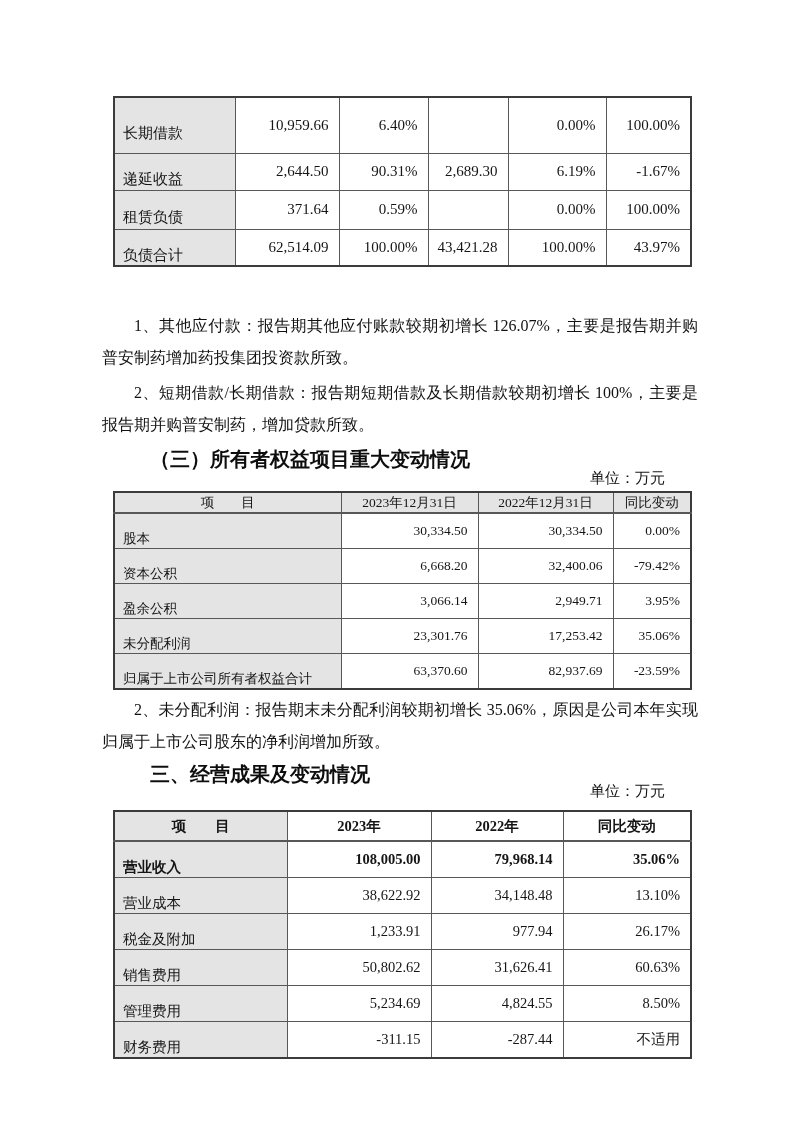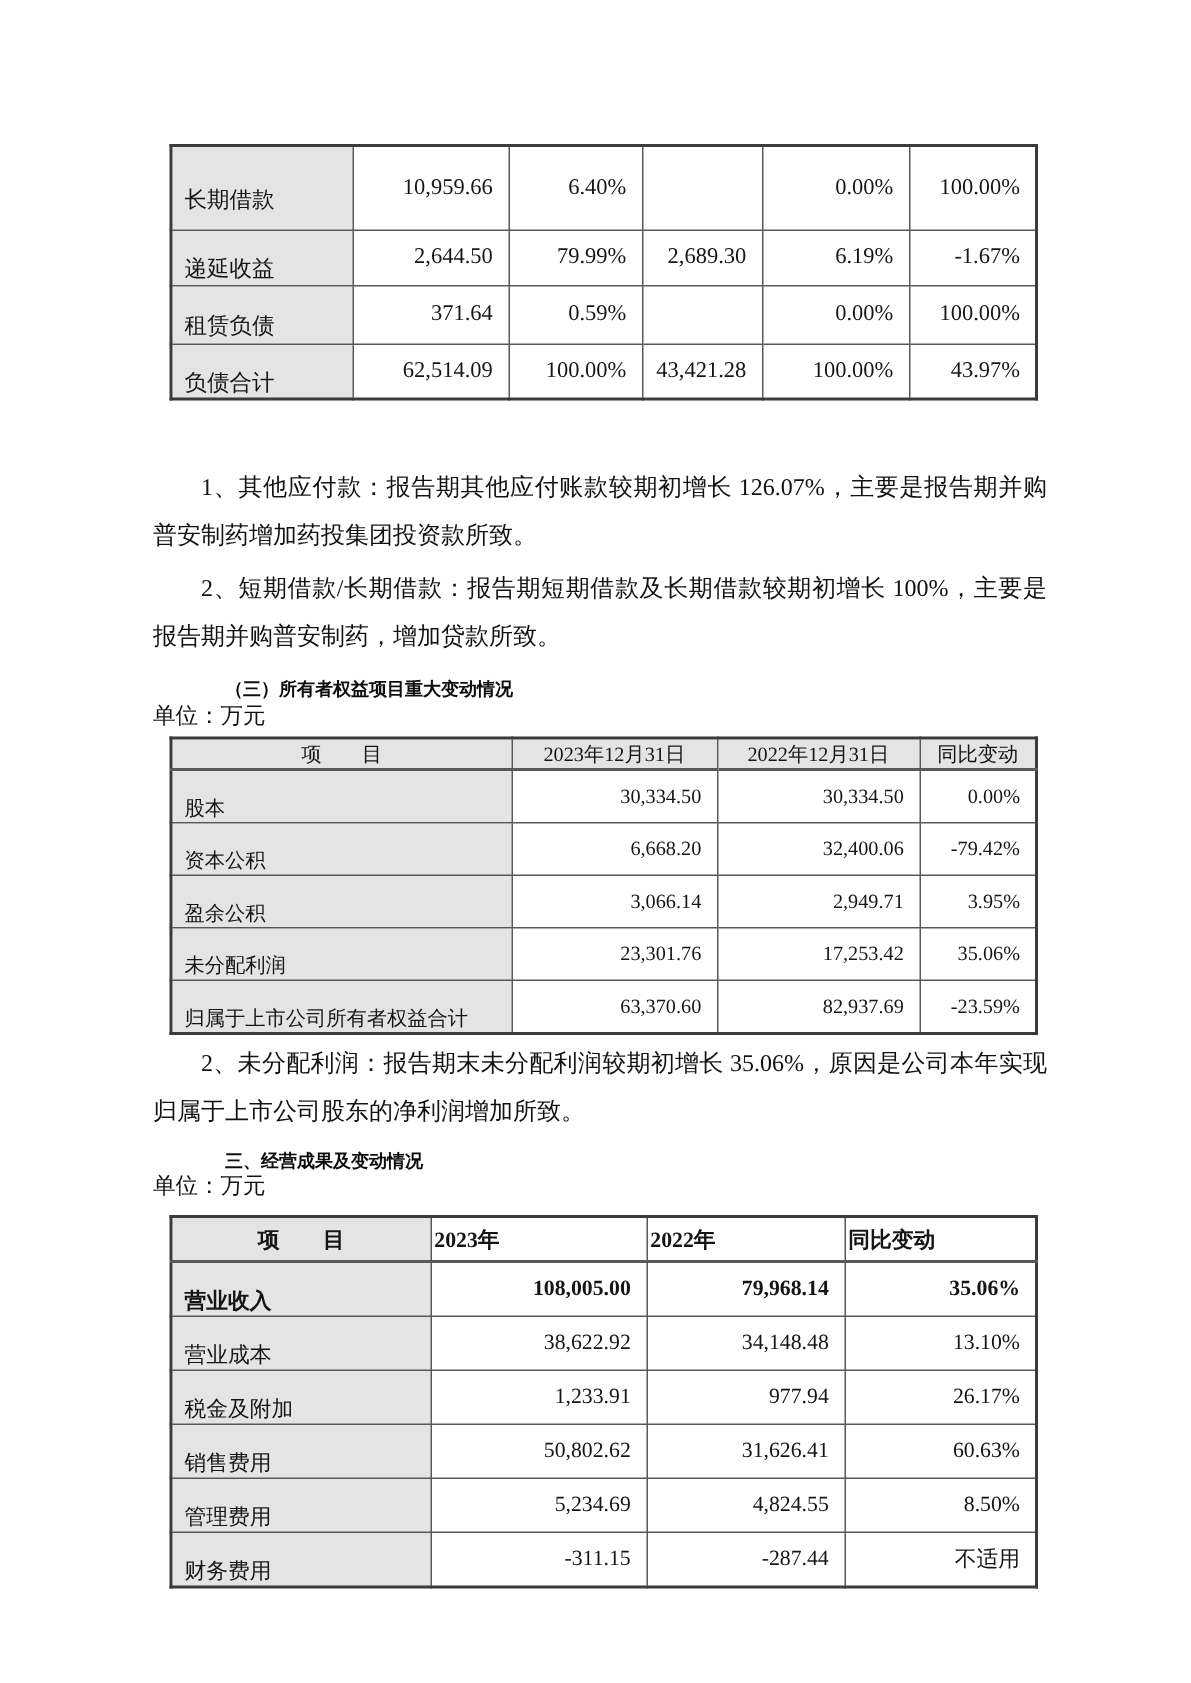--- a/index.html
+++ b/index.html
@@ -8,41 +8,41 @@
     margin:0 auto; overflow:hidden;
     font-family:"Liberation Serif","DejaVu Serif",serif;
     color:#151515;
   }
   table.t{border-collapse:collapse; table-layout:fixed; position:absolute;}
   table.t{border:2px solid #3b3b3b;}
   table.t td{border:1px solid #585858; overflow:hidden; white-space:nowrap;}
   .lbl{background:#e4e4e4; text-align:left; padding:16px 4px 0 8px;}
   .num{background:#ffffff; text-align:right; padding:0 10px 0 2px;}
   .hdr{background:#e4e4e4; text-align:center; padding:0 2px;}
-  .hdr-white{background:#ffffff; text-align:left; padding:0 2px;}
+  .hdr-white{background:#ffffff; text-align:center; padding:0 2px;}
   .hdr-b{font-weight:bold;}
   .row-b td{font-weight:bold;}
   .t1{left:113px; top:96px; width:577px; font-size:15px;}
   .t2{left:113px; top:491px; width:577px; font-size:13.5px;}
   .t2 tr.head td{border-bottom-width:2px;}
   .t3{left:113px; top:810px; width:577px; font-size:14.5px;}
   .t3 tr.head td{border-bottom-width:2px;}
   .para{
     position:absolute; left:102px; width:596px;
     font-size:16px; line-height:32px; text-align:justify;
     text-indent:2em; color:#121212;
   }
   .heading{
     position:absolute; left:102px; width:596px;
-    font-size:12px; line-height:32px; font-weight:bold;
+    font-size:20px; line-height:32px; font-weight:bold;
     padding-left:48px; box-sizing:border-box; color:#0d0d0d;
   }
   .unit{
     position:absolute; left:102px; width:563px;
-    font-size:15px; line-height:16px; text-align:left; color:#121212;
+    font-size:15px; line-height:16px; text-align:right; color:#121212;
   }
 </style>
 </head>
 <body>
 
 <div class="page">
 
   <table class="t t1">
     <colgroup>
         <col style="width:121px">
@@ -57,21 +57,21 @@
       <td class="lbl">长期借款</td>
       <td class="num">10,959.66</td>
       <td class="num">6.40%</td>
       <td class="num"></td>
       <td class="num">0.00%</td>
       <td class="num">100.00%</td>
     </tr>
     <tr style="height:37px">
       <td class="lbl">递延收益</td>
       <td class="num">2,644.50</td>
-      <td class="num">79.99%</td>
+      <td class="num">90.31%</td>
       <td class="num">2,689.30</td>
       <td class="num">6.19%</td>
       <td class="num">-1.67%</td>
     </tr>
     <tr style="height:39px">
       <td class="lbl">租赁负债</td>
       <td class="num">371.64</td>
       <td class="num">0.59%</td>
       <td class="num"></td>
       <td class="num">0.00%</td>

